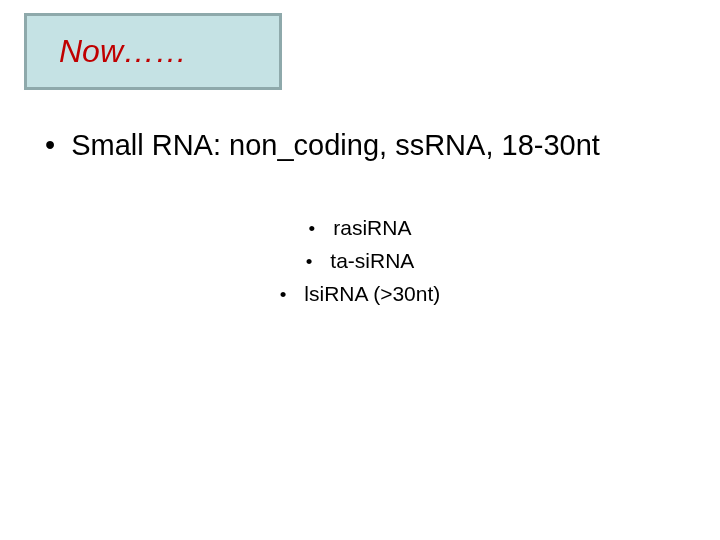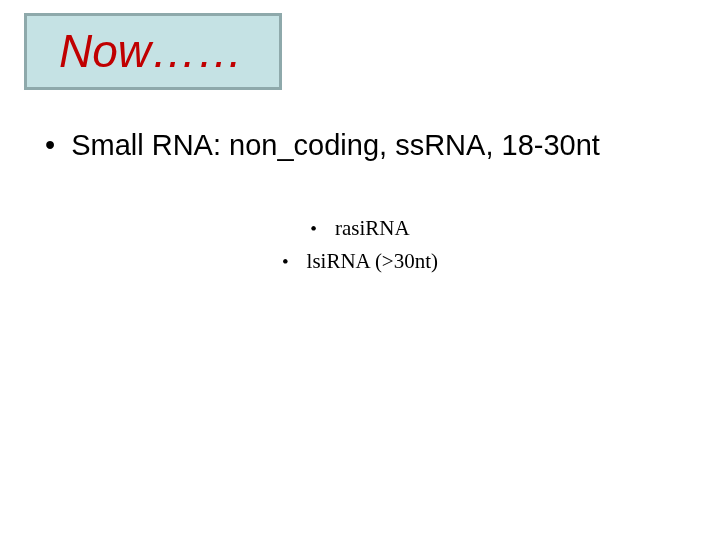--- a/index.html
+++ b/index.html
@@ -28,21 +28,21 @@
     left: 24px;
     top: 13px;
     width: 258px;
     height: 77px;
     background: var(--title-box-bg);
     border: 3px solid var(--title-box-border);
   }
   .title-text {
     display: block;
     padding-left: 32px;
-    font-size: 46px;
+    font-size: 32px;
     line-height: 71px;
     font-style: italic;
     color: var(--title-text);
     white-space: nowrap;
   }
   .main-bullet {
     position: absolute;
     left: 45px;
     top: 127px;
     display: flex;
@@ -56,21 +56,20 @@
     margin-right: 16px;
   }
   .sub-bullets {
     position: absolute;
     left: 0;
     top: 212px;
     width: 720px;
     text-align: center;
     font-size: 21px;
     line-height: 32px;
-    font-family: Liberation Serif, serif;
   }
   .sub-line { white-space: nowrap; }
   .sub-line .bullet {
     display: inline-block;
     margin-right: 18px;
     font-size: 19px;
   }
 </style>
 </head>
 <body>
@@ -84,17 +83,20 @@
   <div class="main-bullet">
     <span class="bullet">•</span>
     <span>Small RNA: non_coding, ssRNA, 18-30nt</span>
   </div>
 
   <div class="sub-bullets">
     <div class="sub-line">
       <span class="bullet">•</span><span>rasiRNA</span>
     </div>
     <div class="sub-line">
+      <span class="bullet">•</span><span>ta-siRNA</span>
+    </div>
+    <div class="sub-line">
       <span class="bullet">•</span><span>lsiRNA (&gt;30nt)</span>
     </div>
   </div>
 
 </div>
 
 </body></html>

